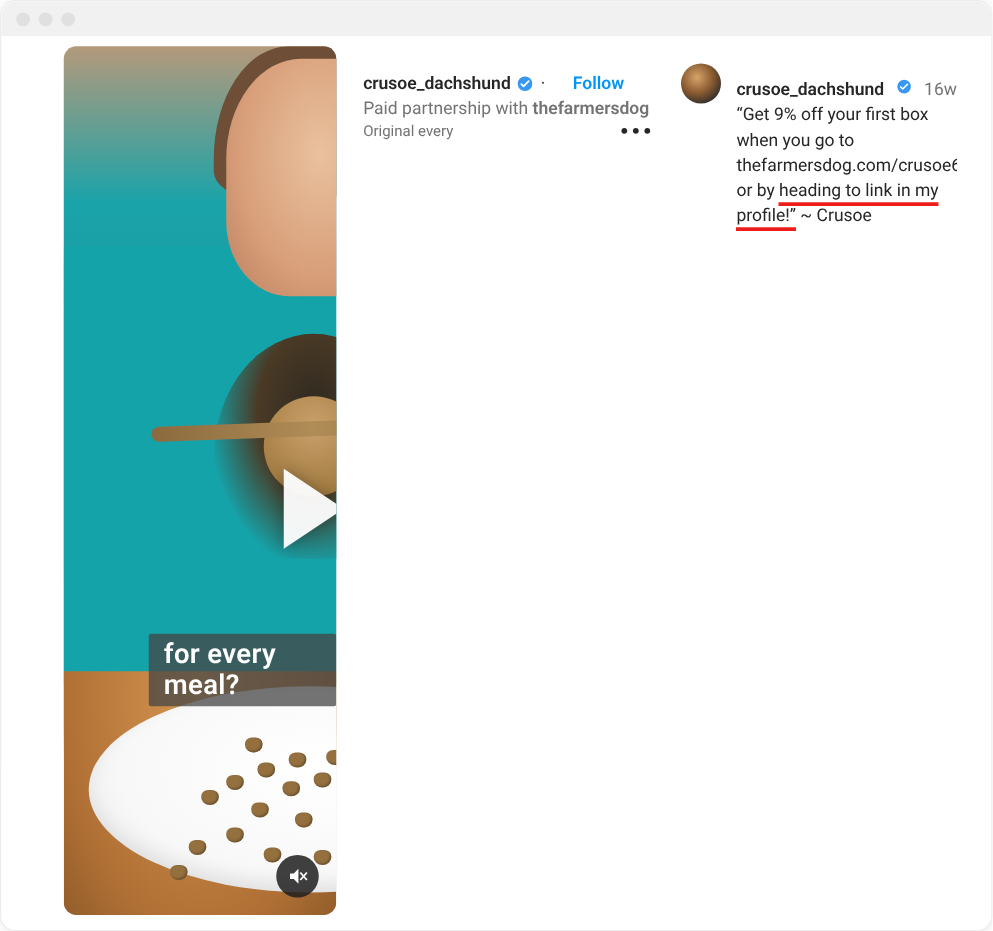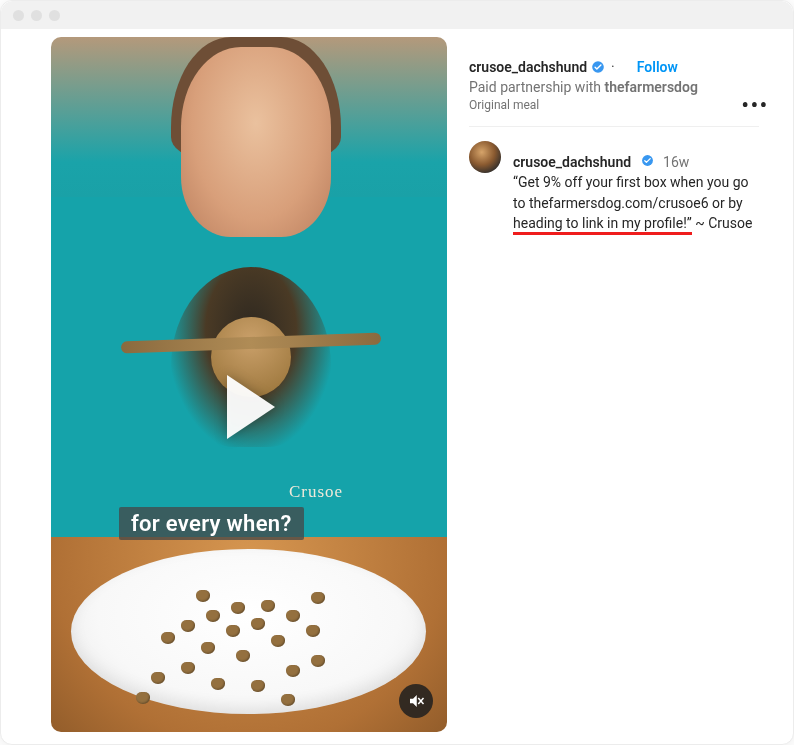--- a/index.html
+++ b/index.html
@@ -173,21 +173,21 @@
       justify-content:center;
       cursor:pointer;
     }
     .mute-button svg { width:18px; height:18px; }
 
     .info-pane {
       flex:1;
       position:relative;
       padding: 0 8px 0 22px;
       display:flex;
-      flex-direction:column;
+      flex-direction:row;
       height:100%;
     }
     .header {
       padding: 22px 10px 14px 0;
       position:relative;
     }
     .header-line1 {
       display:flex;
       align-items:center;
       gap:4px;
@@ -294,21 +294,21 @@
       <div class="kibble" style="bottom:48px; left:100px;"></div>
       <div class="kibble" style="bottom:42px; left:160px;"></div>
       <div class="kibble" style="bottom:40px; left:200px;"></div>
       <div class="kibble" style="bottom:55px; left:235px;"></div>
       <div class="kibble" style="bottom:130px; left:145px;"></div>
       <div class="kibble" style="bottom:128px; left:260px;"></div>
       <div class="kibble" style="bottom:65px; left:260px;"></div>
       <div class="kibble" style="bottom:28px; left:85px;"></div>
       <div class="kibble" style="bottom:26px; left:230px;"></div>
 
-      <div class="caption-overlay">for every when?</div>
+      <div class="caption-overlay">for every meal?</div>
 
       <div class="play-button">
         <div class="play-triangle"></div>
       </div>
 
       <div class="mute-button">
         <svg viewBox="0 0 24 24">
           <path fill="#fff" d="M4 9v6h4l5 5V4L8 9H4z"></path>
           <line x1="15" y1="8" x2="22" y2="16" stroke="#fff" stroke-width="2"></line>
           <line x1="22" y1="8" x2="15" y2="16" stroke="#fff" stroke-width="2"></line>
@@ -325,21 +325,21 @@
               <circle cx="12" cy="12" r="10" fill="#3897f0"></circle>
               <path d="M7 12.5l3 3 7-7" stroke="#fff" stroke-width="2.4" fill="none" stroke-linecap="round" stroke-linejoin="round"></path>
             </svg>
           </span>
           <span class="dot-sep">·</span>
           <span class="follow">Follow</span>
         </div>
         <div class="paid-line">
           <span>Paid partnership with </span><b>thefarmersdog</b>
         </div>
-        <div class="audio-line">Original meal</div>
+        <div class="audio-line">Original every</div>
         <div class="more-icon">•••</div>
       </div>
 
       <div class="divider"></div>
 
       <div class="comments-scroll">
         <div class="comment">
           <div class="avatar"></div>
           <div class="comment-body">
             <span class="uname">crusoe_dachshund</span>

